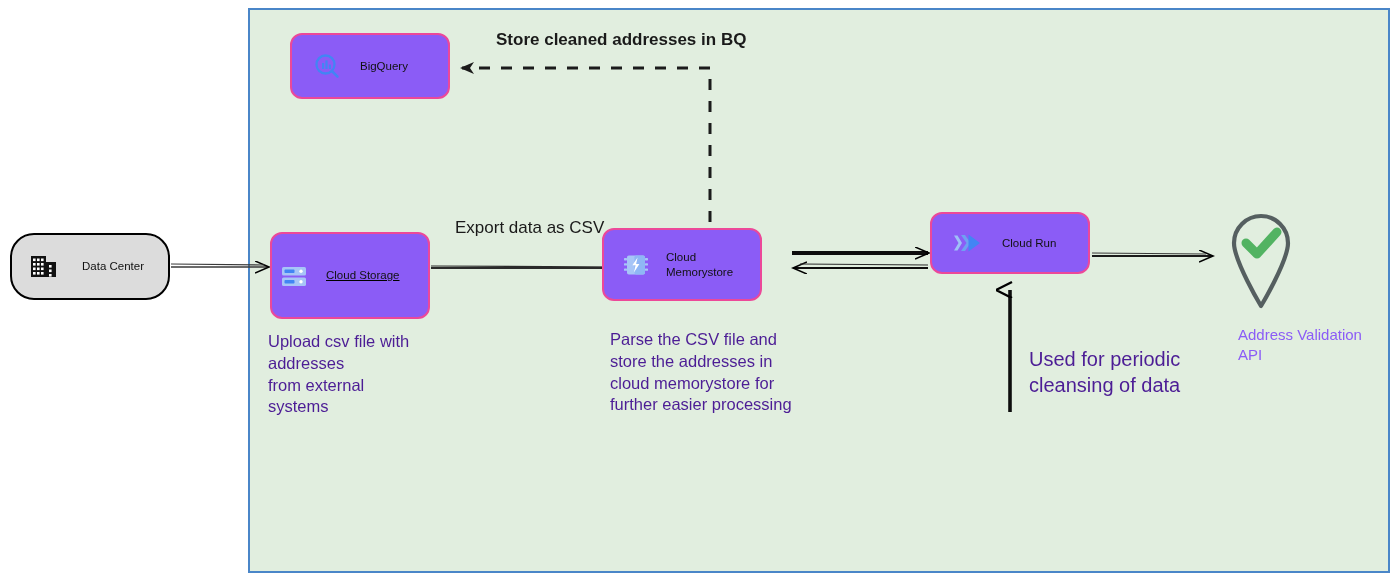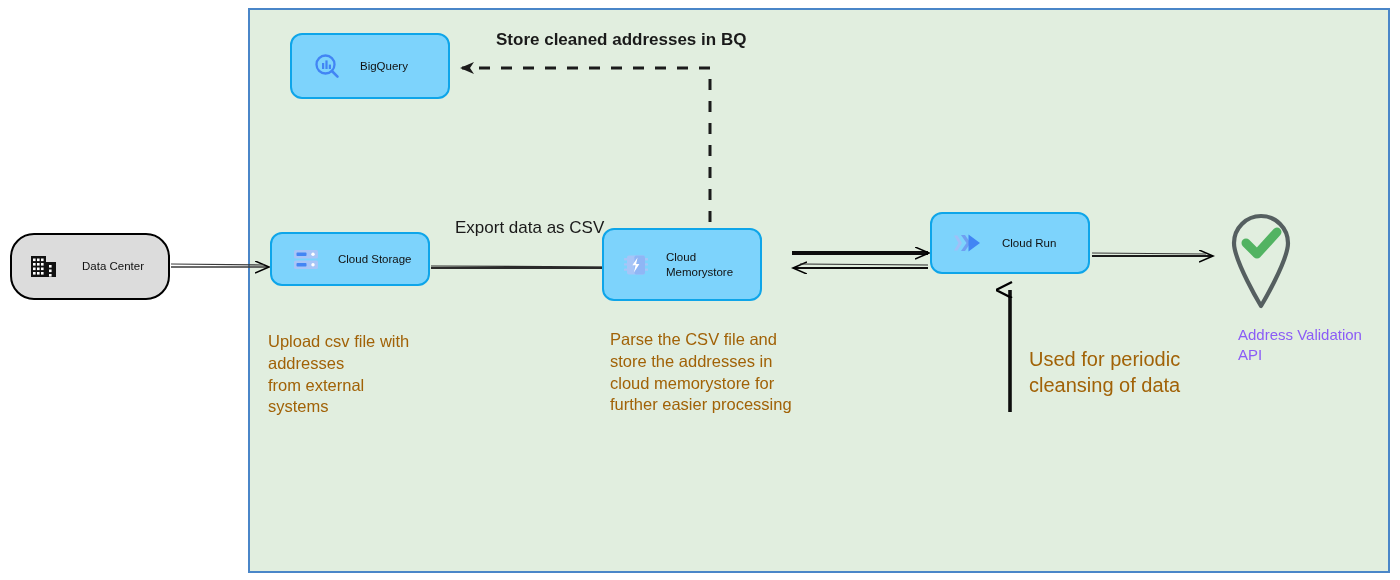--- a/index.html
+++ b/index.html
@@ -15,41 +15,41 @@
     position:absolute;
     left:248px;top:8px;width:1142px;height:565px;
     background:#e1eedf;
     border:2px solid #4a86c8;
     box-sizing:border-box;
   }
 
   
   .node{
     position:absolute;box-sizing:border-box;
-    background:#7dd3fc;
-    border:2px solid #0ea5e9;
+    background:#8b5cf6;
+    border:2px solid #ec4899;
     border-radius:12px;
     display:flex;align-items:center;
   }
   .node .ico{
     flex:0 0 auto;display:flex;align-items:center;justify-content:center;
   }
   .node .lbl{
     font-size:11.5px;color:#111111;line-height:1.25;
     white-space:pre-line;
   }
 
   
   .node.onprem{
     background:#dcdcdc;border:2.5px solid #000000;border-radius:24px;
   }
 
   
   .freetext{
-    position:absolute;font-size:16.5px;color:#a16207;
+    position:absolute;font-size:16.5px;color:#4c1d95;
     line-height:1.32;white-space:pre-line;
   }
   .edgelabel{
     position:absolute;font-size:17px;color:#1a1a1a;white-space:nowrap;
   }
   .api-caption{
     position:absolute;font-size:15px;color:#8b5cf6;
     line-height:1.3;white-space:pre-line;width:160px;
   }
 
@@ -131,21 +131,21 @@
             <rect x="13" y="20" width="2.6" height="2.6"></rect>
           <rect x="21" y="13" width="2.6" height="2.6"></rect>
             <rect x="21" y="17.5" width="2.6" height="2.6"></rect>
             <rect x="21" y="22" width="2.6" height="2.6"></rect>
         </g>
       </svg>
     </span>
     <span class="lbl" style="margin-left:22px;">Data Center</span>
   </div>
 
-  <div class="node" style="left:270px;top:232px;width:160px;height:54px;padding-left:18px;">
+  <div class="node" style="left:270px;top:232px;width:160px;height:87px;padding-left:6px;text-decoration:underline;">
     <span class="ico" style="width:32px;">
       <svg width="30" height="30" viewBox="0 0 30 30">
         <rect x="3" y="6" width="24" height="8.5" rx="1.6" fill="#a7c5f7"></rect>
         <rect x="3" y="16.5" width="24" height="8.5" rx="1.6" fill="#a7c5f7"></rect>
         <rect x="5.5" y="8.6" width="10" height="3.4" rx="0.8" fill="#4285f4"></rect>
         <rect x="5.5" y="19.1" width="10" height="3.4" rx="0.8" fill="#4285f4"></rect>
         <circle cx="22" cy="10.3" r="1.7" fill="#ffffff"></circle>
         <circle cx="22" cy="20.8" r="1.7" fill="#ffffff"></circle>
       </svg>
     </span>

